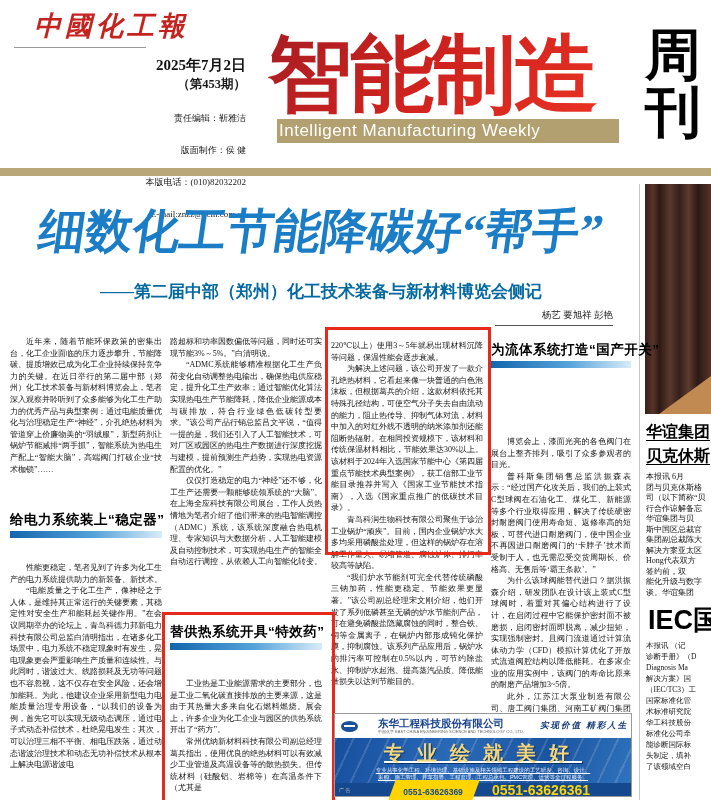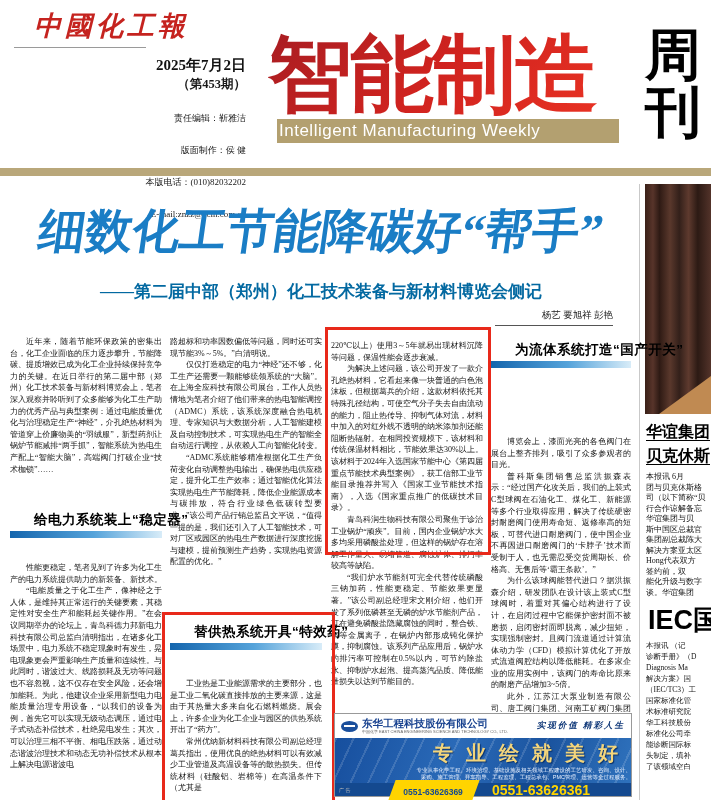--- a/index.html
+++ b/index.html
@@ -50,38 +50,38 @@
   .subhead{position:absolute;left:0;top:280px;width:642px;text-align:center;font-size:17px;
      font-weight:bold;color:#0369a1;white-space:nowrap;}
   .authors{position:absolute;left:495px;top:309px;width:118px;font-size:9.5px;color:#222;
      text-align:right;border-bottom:1px solid #555;padding-bottom:3px;}
 
   
   .col{position:absolute;width:152px;font-size:8px;line-height:11.6px;text-align:justify;color:#141414;}
   .col p{margin:0;text-indent:2em;}
   .col[data-cont] p:first-child{text-indent:0;}
   .sec-h{font-size:13.5px;font-weight:bold;color:#000;letter-spacing:.5px;white-space:nowrap;
-     font-family:"Liberation Sans",sans-serif;padding-left:24px;}
+     font-family:"Liberation Sans",sans-serif;}
   .sec-bar{height:7px;margin-top:5px;background:linear-gradient(90deg,#1465ad,#55a3da 55%,#d8ecf8);}
 
   .redbox{position:absolute;border:3px solid #e8291a;pointer-events:none;z-index:4;}
 
   
   .ad{position:absolute;left:334px;top:713px;width:298px;height:84px;background:#fff;
       border:1px solid #999;z-index:5;font-family:"Liberation Sans",sans-serif;box-sizing:border-box;}
-  .ad-top{height:24px;display:flex;align-items:center;padding:0 6px;background:#fff;}
+  .ad-top{height:24px;display:flex;align-items:center;padding:0 6px;background:#fff;gap:16px;}
   .ad-logo{width:17px;height:11px;border-radius:50%;background:#1b4f9c;margin-right:4px;position:relative;flex:none;}
   .ad-logo::after{content:'';position:absolute;left:3px;top:4.5px;width:11px;height:2px;background:#fff;}
   .ad-namecol{display:flex;flex-direction:column;line-height:1;}
   .ad-name{font-size:10.5px;font-weight:bold;color:#17418f;white-space:nowrap;}
   .ad-name-sub{font-size:4px;color:#666;margin-top:1px;white-space:nowrap;}
   .ad-slogan{margin-left:auto;font-size:8.5px;font-style:italic;font-weight:bold;color:#123a7a;
       letter-spacing:2px;white-space:nowrap;}
-  .ad-mid{position:relative;height:45px;overflow:hidden;text-align:right;color:#fff;
-      background:linear-gradient(105deg,#174f9e,#2a6ab8 40%,#1b549f 70%,#2f72bd);}
+  .ad-mid{position:relative;height:45px;overflow:hidden;text-align:center;color:#fff;
+      background:linear-gradient(105deg,#174f9e,#2a6ab8 40%,#1b549f 70%,#2f72bd);text-decoration:underline;}
   .ad-mid::before{content:'';position:absolute;inset:0;
       background:repeating-linear-gradient(115deg,rgba(255,255,255,.14) 0 2px,transparent 2px 16px);}
   .ad-big{position:relative;font-size:20px;font-weight:bold;color:#f3d57b;letter-spacing:13px;
       margin-top:2px;text-shadow:1px 1px 1px #08306b;white-space:nowrap;
       font-family:"DejaVu Serif",serif;}
   .ad-small{position:relative;font-size:5.5px;line-height:7px;color:#eaf2ff;white-space:nowrap;}
   .ad-bot{height:13px;background:#14498f;display:flex;align-items:center;}
   .ad-label{font-size:5px;color:#bbb;margin:0 6px 0 4px;}
   .ad-band{background:#ffd400;transform:skewX(-20deg);padding:1px 12px;margin-left:36px;}
   .ad-band span{display:inline-block;transform:skewX(20deg);color:#14498f;font-weight:bold;font-size:8.5px;}
@@ -157,22 +157,22 @@
     <div class="sec-h">给电力系统装上“稳定器”</div>
     <div class="sec-bar"></div>
   </div>
   <div class="col" style="left:10px;top:562px;">
       <p>性能更稳定，笔者见到了许多为化工生产的电力系统提供助力的新装备、新技术。</p>
       <p>“电能质量之于化工生产，像神经之于人体，是维持其正常运行的关键要素，其稳定性对安全生产和能耗起关键作用。”在会议同期举办的论坛上，青岛科德力邦新电力科技有限公司总监白清明指出，在诸多化工场景中，电力系统不稳定现象时有发生，晃电现象更会严重影响生产质量和连续性。与此同时，谐波过大、线路损耗及无功等问题也不容忽视，这不仅存在安全风险，还会增加能耗。为此，他建议企业采用新型电力电能质量治理专用设备，“以我们的设备为例，首先它可以实现无级动态调压，通过电子式动态补偿技术，杜绝晃电发生；其次，可以治理三相不平衡、相电压跌落，通过动态谐波治理技术和动态无功补偿技术从根本上解决电源谐波电</p>
     </div>
 
   <div class="col" style="left:170px;top:336px;" data-cont="">
       <p>路超标和功率因数偏低等问题，同时还可实现节能3%～5%。”白清明说。</p>
+      <p>“ADMC系统能够精准根据化工生产负荷变化自动调整热电输出，确保热电供应稳定，提升化工生产效率；通过智能优化算法实现热电生产节能降耗，降低企业能源成本与碳排放，符合行业绿色低碳转型要求。”该公司产品行销总监吕文平说，“值得一提的是，我们还引入了人工智能技术，可对厂区或园区的热电生产数据进行深度挖掘与建模，提前预测生产趋势，实现热电资源配置的优化。”</p>
       <p>仅仅打造稳定的电力“神经”还不够，化工生产还需要一颗能够统领系统的“大脑”。在上海全应科技有限公司展台，工作人员热情地为笔者介绍了他们带来的热电智能调控（ADMC）系统，该系统深度融合热电机理、专家知识与大数据分析，人工智能建模及自动控制技术，可实现热电生产的智能全自动运行调控，从依赖人工向智能化转变。</p>
-      <p>“ADMC系统能够精准根据化工生产负荷变化自动调整热电输出，确保热电供应稳定，提升化工生产效率；通过智能优化算法实现热电生产节能降耗，降低企业能源成本与碳排放，符合行业绿色低碳转型要求。”该公司产品行销总监吕文平说，“值得一提的是，我们还引入了人工智能技术，可对厂区或园区的热电生产数据进行深度挖掘与建模，提前预测生产趋势，实现热电资源配置的优化。”</p>
     </div>
   <div class="col" style="left:170px;top:626px;">
     <div class="sec-h">替供热系统开具“特效药”</div>
     <div class="sec-bar"></div>
   </div>
   <div class="col" style="left:170px;top:678px;">
       <p>工业热是工业能源需求的主要部分，也是工业二氧化碳直接排放的主要来源，这是由于其热量大多来自化石燃料燃烧。展会上，许多企业为化工企业与园区的供热系统开出了“药方”。</p>
       <p>常州优纳新材料科技有限公司副总经理葛兵指出，使用优良的绝热材料可以有效减少工业管道及高温设备等的散热损失。但传统材料（硅酸铝、岩棉等）在高温条件下（尤其是</p>
     </div>
 

